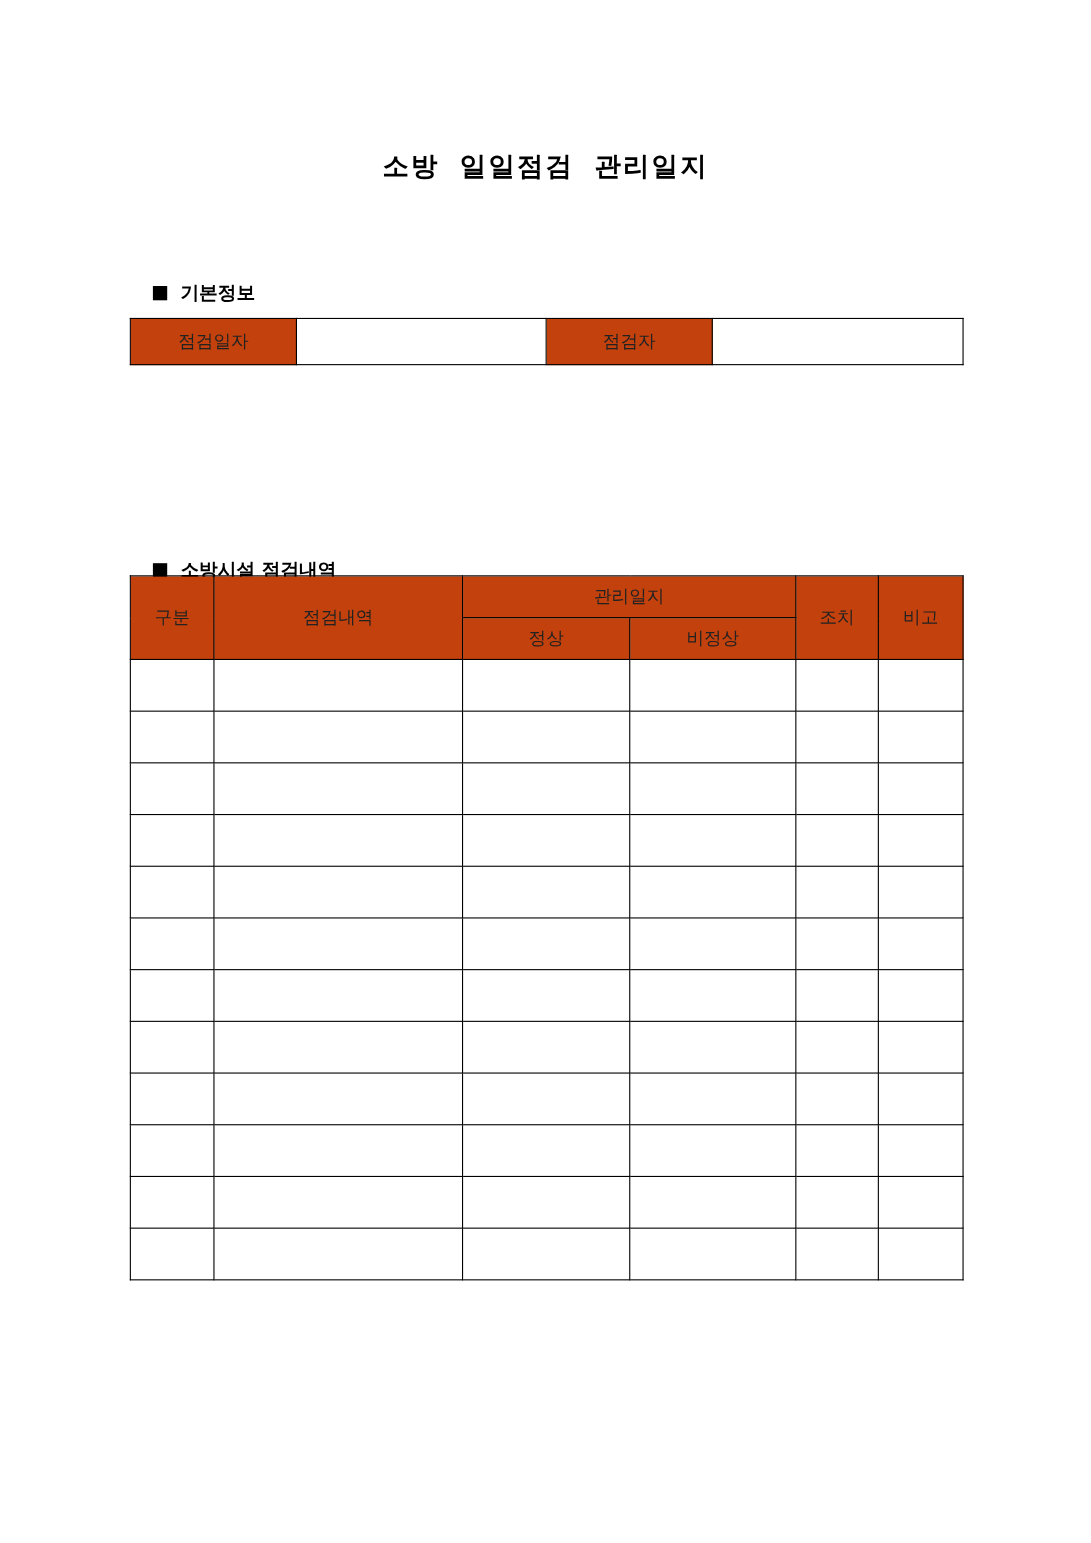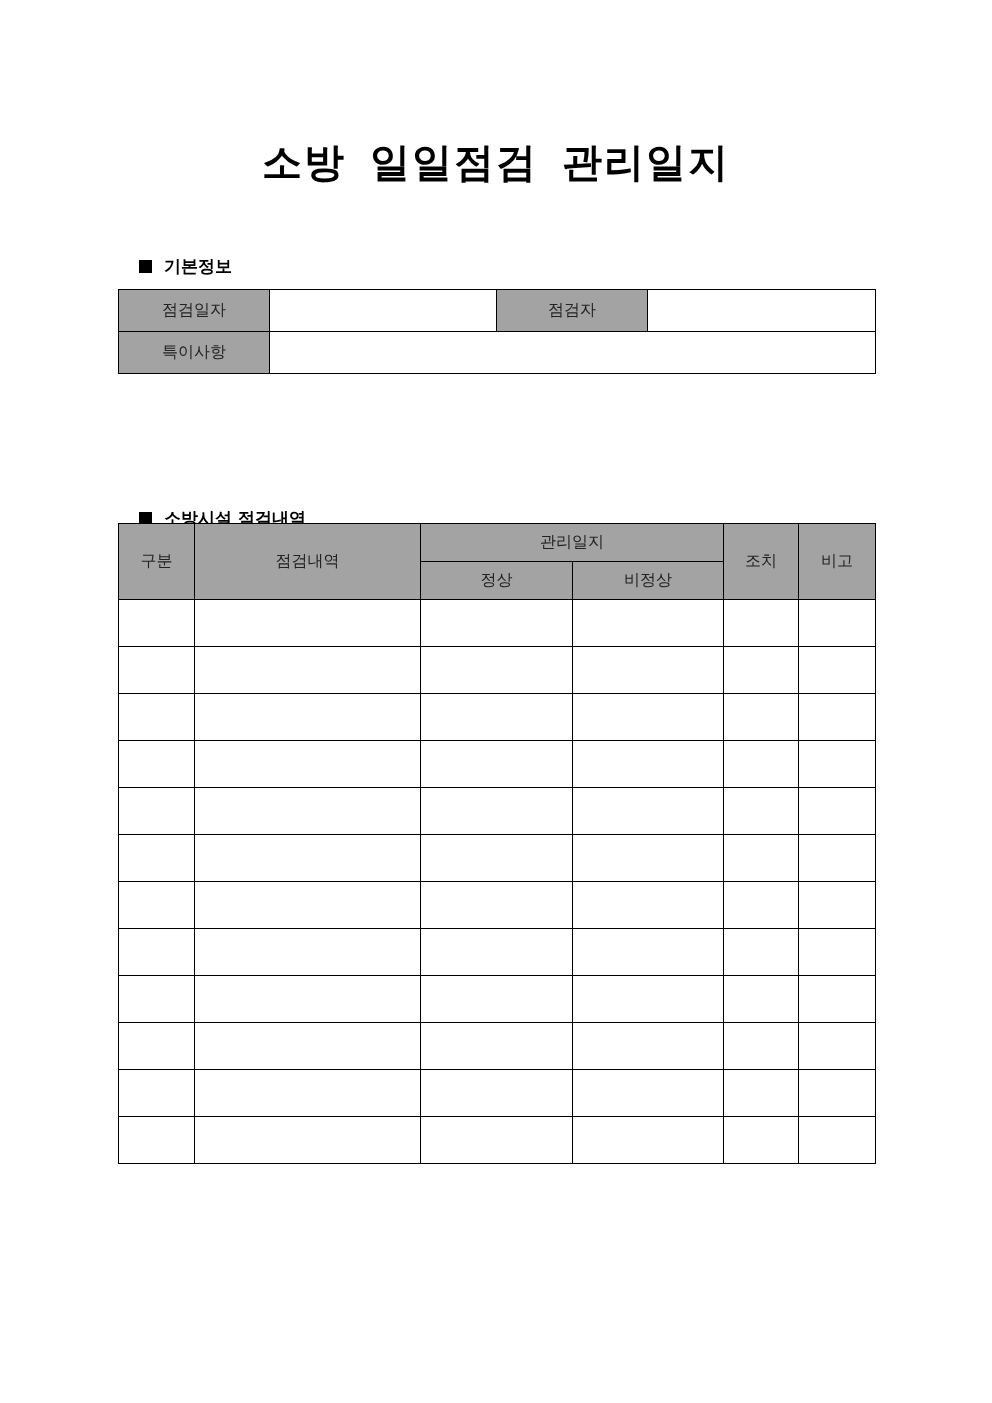--- a/index.html
+++ b/index.html
@@ -1,22 +1,22 @@
 <!DOCTYPE html>
 <html><head>
 <meta charset="utf-8">
 <style>
   html, body { margin: 0; padding: 0; background: #ffffff; }
   body { width: 992px; height: 1403px; position: relative; font-family: "DejaVu Sans", "Liberation Sans", sans-serif; color: #000; }
-  .title { position: absolute; left: 0; top: 135px; width: 992px; text-align: center; font-size: 40px; font-weight: bold; letter-spacing: 2px; word-spacing: 8px; }
+  .title { position: absolute; left: 0; top: 135px; width: 992px; text-align: center; font-size: 24px; font-weight: bold; letter-spacing: 2px; word-spacing: 8px; }
   .section-heading { position: absolute; left: 119px; font-size: 17px; font-weight: bold; display: flex; align-items: center; padding-left: 20px; }
   .section-heading .sq { display: inline-block; width: 13px; height: 13px; background: #000; margin-right: 12px; }
   table { position: absolute; border-collapse: collapse; table-layout: fixed; }
   td { border: 1.3px solid #000; padding: 0; text-align: center; vertical-align: middle; font-size: 16px; color: #222; }
-  td.label, td.head { background: #a3a3a3; }
+  td.label, td.head { background: #c2410c; }
   #info-table { left: 118px; top: 289px; width: 757px; }
   #info-table tr { height: 42px; }
   #inspect-table { left: 118px; top: 523px; width: 757px; }
   #inspect-table tr.h1, #inspect-table tr.h2 { height: 38px; }
   #inspect-table tr.data { height: 47px; }
 </style>
 </head>
 <body>
 
 <div class="title">소방 일일점검 관리일지</div>
@@ -32,24 +32,20 @@
       <col style="width:227px">
       <col style="width:151px">
       <col style="width:228px">
   </colgroup>
   <tbody>
       <tr>
     <td class="label">점검일자</td>
     <td></td>
     <td class="label">점검자</td>
     <td></td>
-  </tr>
-  <tr>
-    <td class="label">특이사항</td>
-    <td colspan="3"></td>
   </tr>
 </tbody>
   </table>
 
 <div class="section-heading" style="top:507px;">
   <span class="sq"></span>
   <span>소방시설 점검내역</span>
 </div>
 
 <table id="inspect-table">

